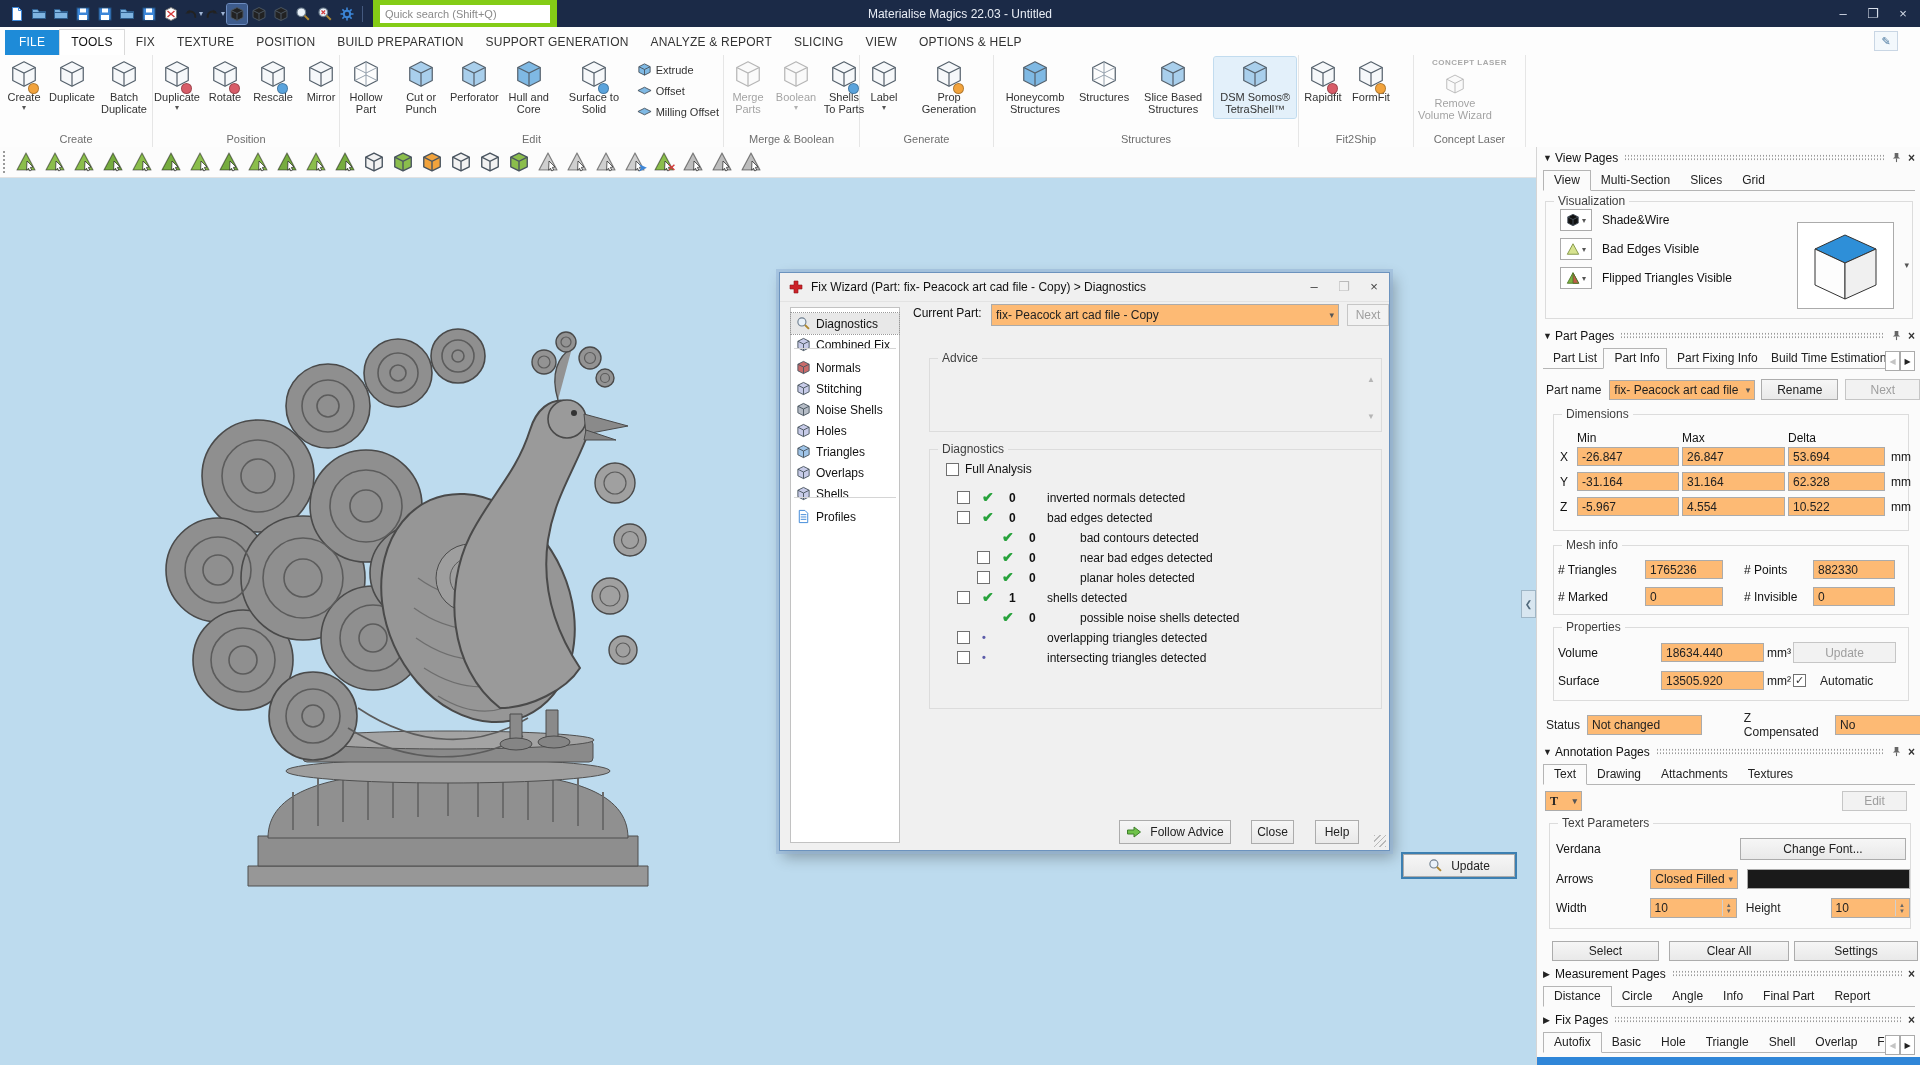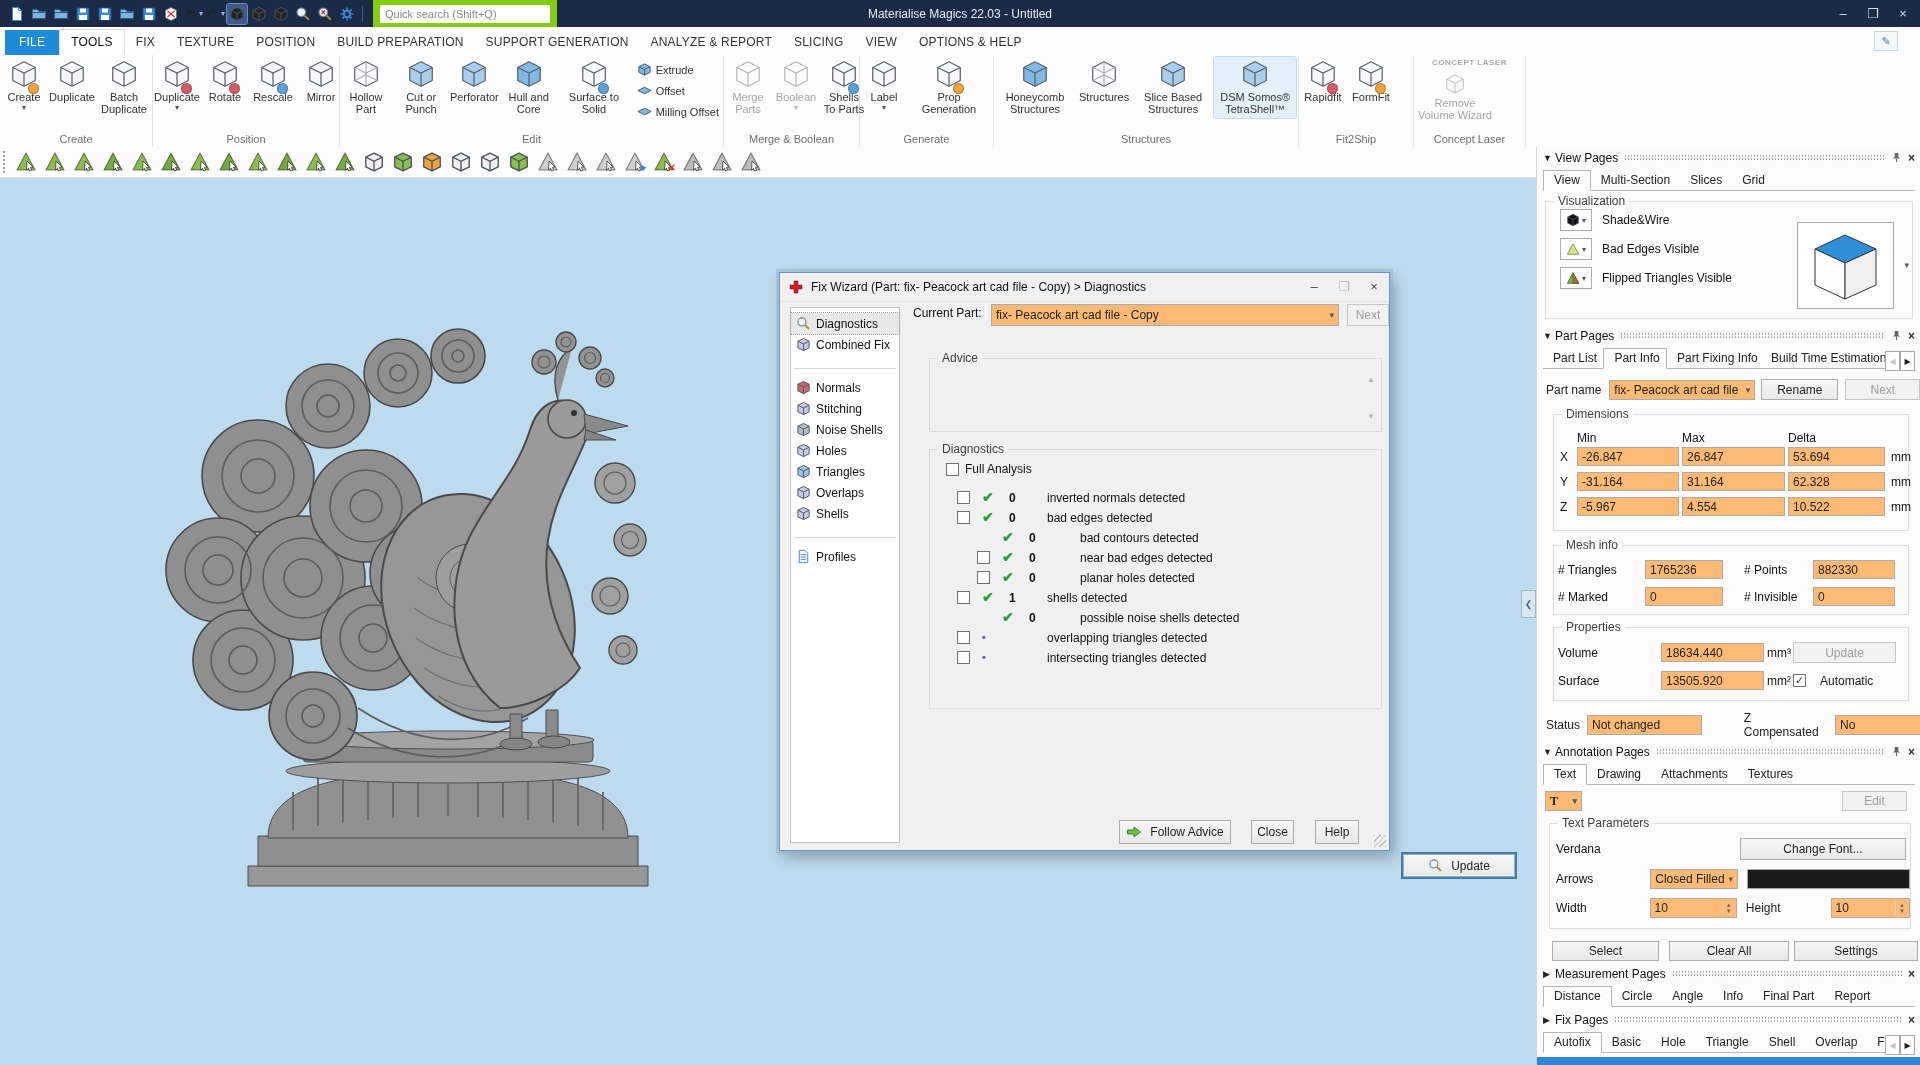--- a/index.html
+++ b/index.html
@@ -77,21 +77,21 @@
   .dtitle .dicon{width:14px;height:14px;margin:0 8px 0 9px}
   .dtitle .txt{font-size:12px;color:#111}
   .dctl{position:absolute;right:0;top:0;height:27px;display:flex}
   .dctl .wbtn{color:#444}
   .dctl .wbtn.pale{color:#B9B9B9}
   .dnav{position:absolute;left:10px;top:34px;width:110px;height:536px;background:#fff;border:1px solid #C2C2C2;box-sizing:border-box;padding-top:5px}
   .dnav-item{display:flex;align-items:center;height:21px;padding-left:5px;position:relative}
   .dnav-item svg{width:15px;height:15px;margin-right:5px}
   .dnav-item span{font-size:12px;color:#111}
   .dnav-item.active{background:#E8E8E8;outline:1px dotted #9a9a9a}
-  .dnav-item.sep{margin-top:22px}
+  .dnav-item.sep{margin-top:2px}
   .dnav-item.sep::before{content:"";position:absolute;top:-9px;left:3px;right:3px;border-top:1px solid #D5D5D5}
   .ic-lav{color:#C7CBE8}.ic-red{color:#C96A6A}.ic-gray{color:#B5BCC6}.ic-blue{color:#9FC4E8}.ic-dark{color:#6E6E6E}
   .dlg-current{position:absolute;left:133px;top:33px;font-size:12px;color:#111}
   .dlg-combo{position:absolute;left:211px;top:31px;width:348px;height:22px}
   .dlg-next{position:absolute;left:567px;top:31px;width:42px;height:22px}
   .advice{position:absolute;left:149px;top:85px;width:453px;height:74px;background:#F0F0F0}
   .advice .txt{position:absolute;left:12px;top:14px;right:30px;font-size:12px;line-height:1.25;color:#111}
   .advice .sup,.advice .sdn{position:absolute;right:6px;font-size:8px;color:#B5B5B5}
   .advice .sup{top:16px}.advice .sdn{bottom:10px}
   .diagbox{position:absolute;left:149px;top:176px;width:453px;height:260px;background:#F0F0F0}

